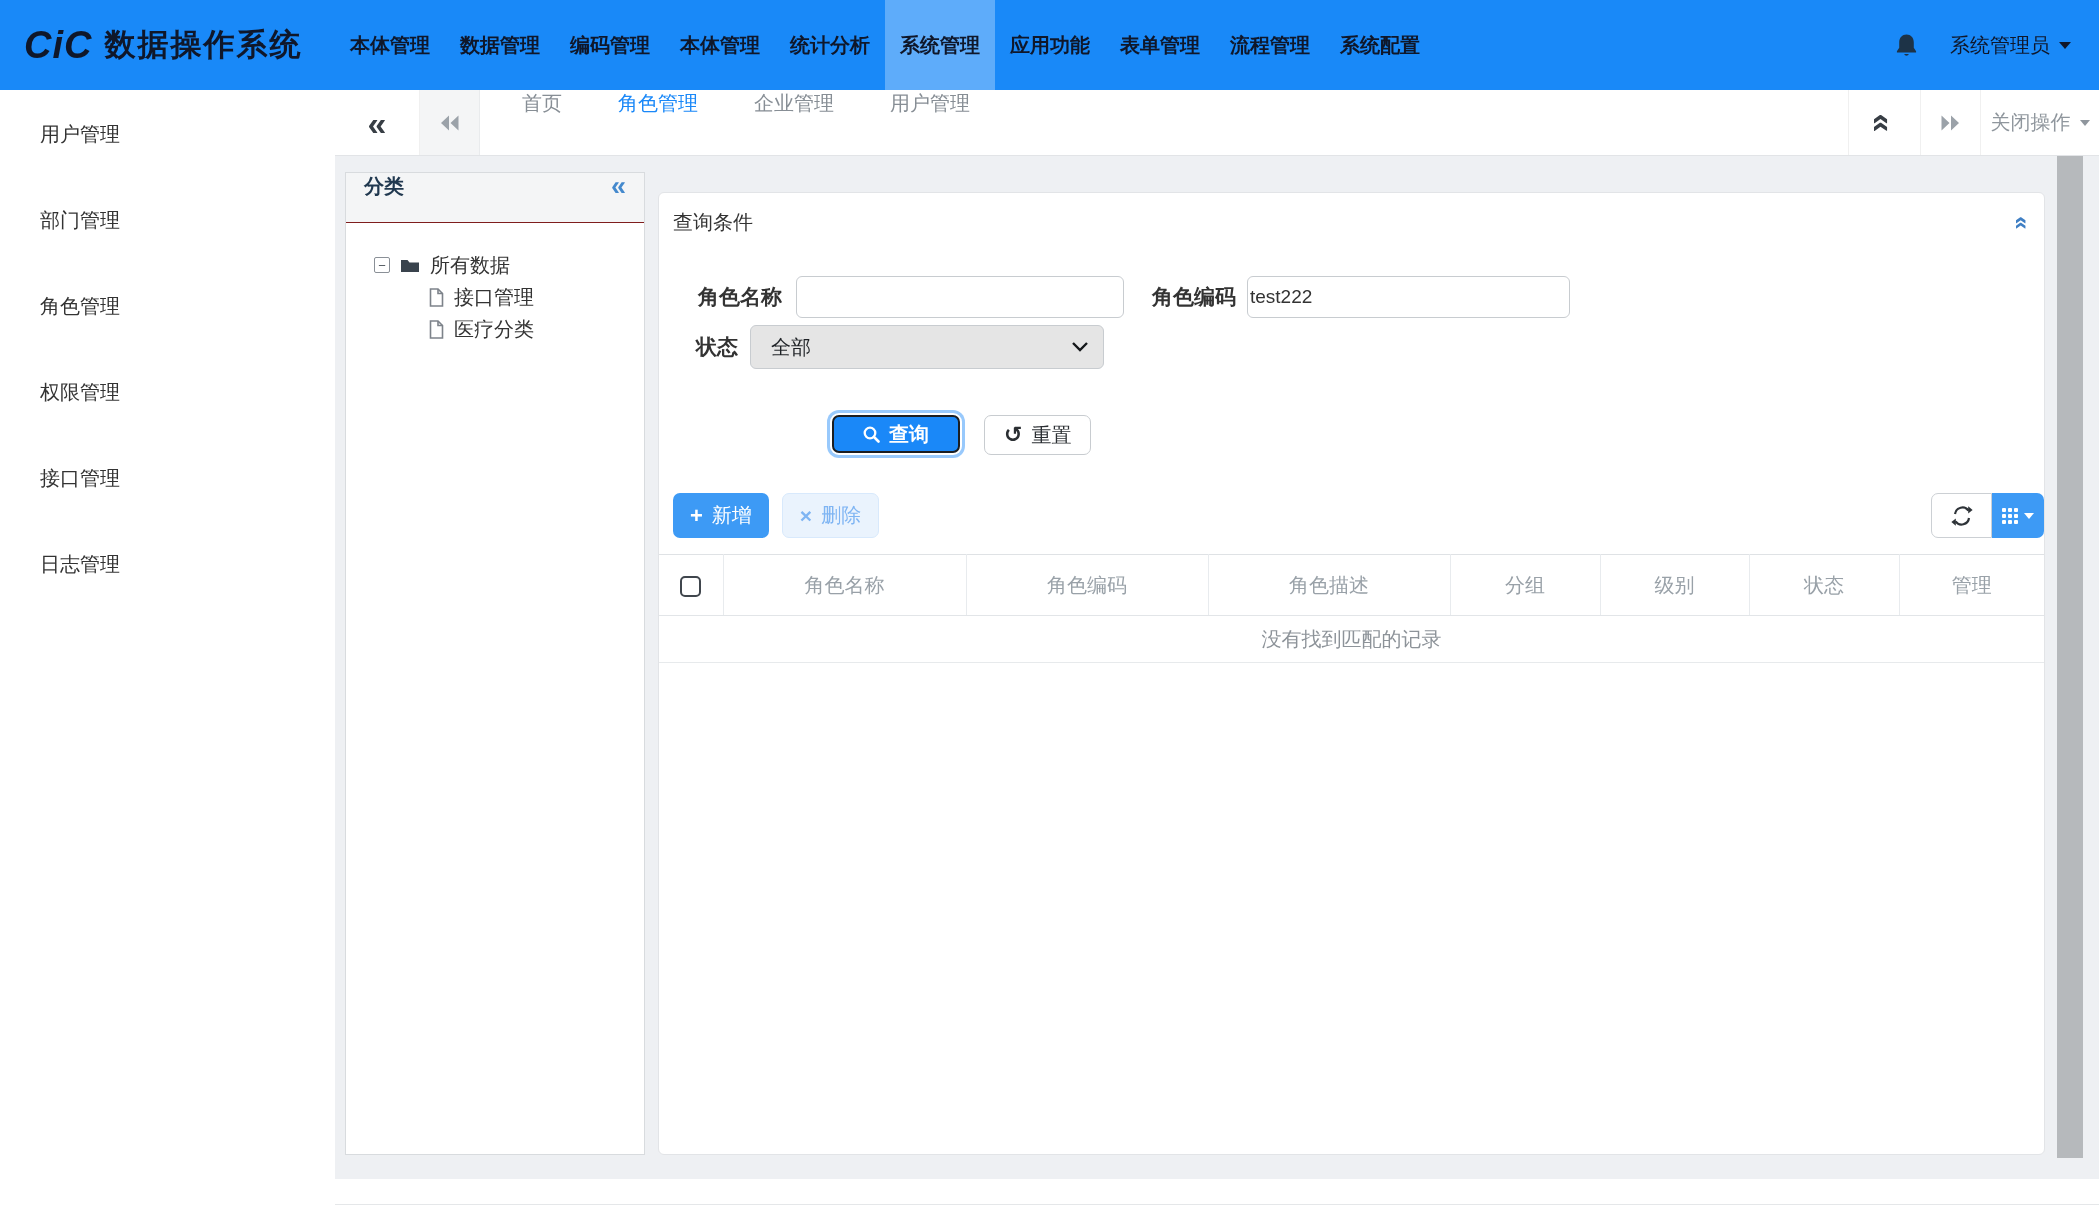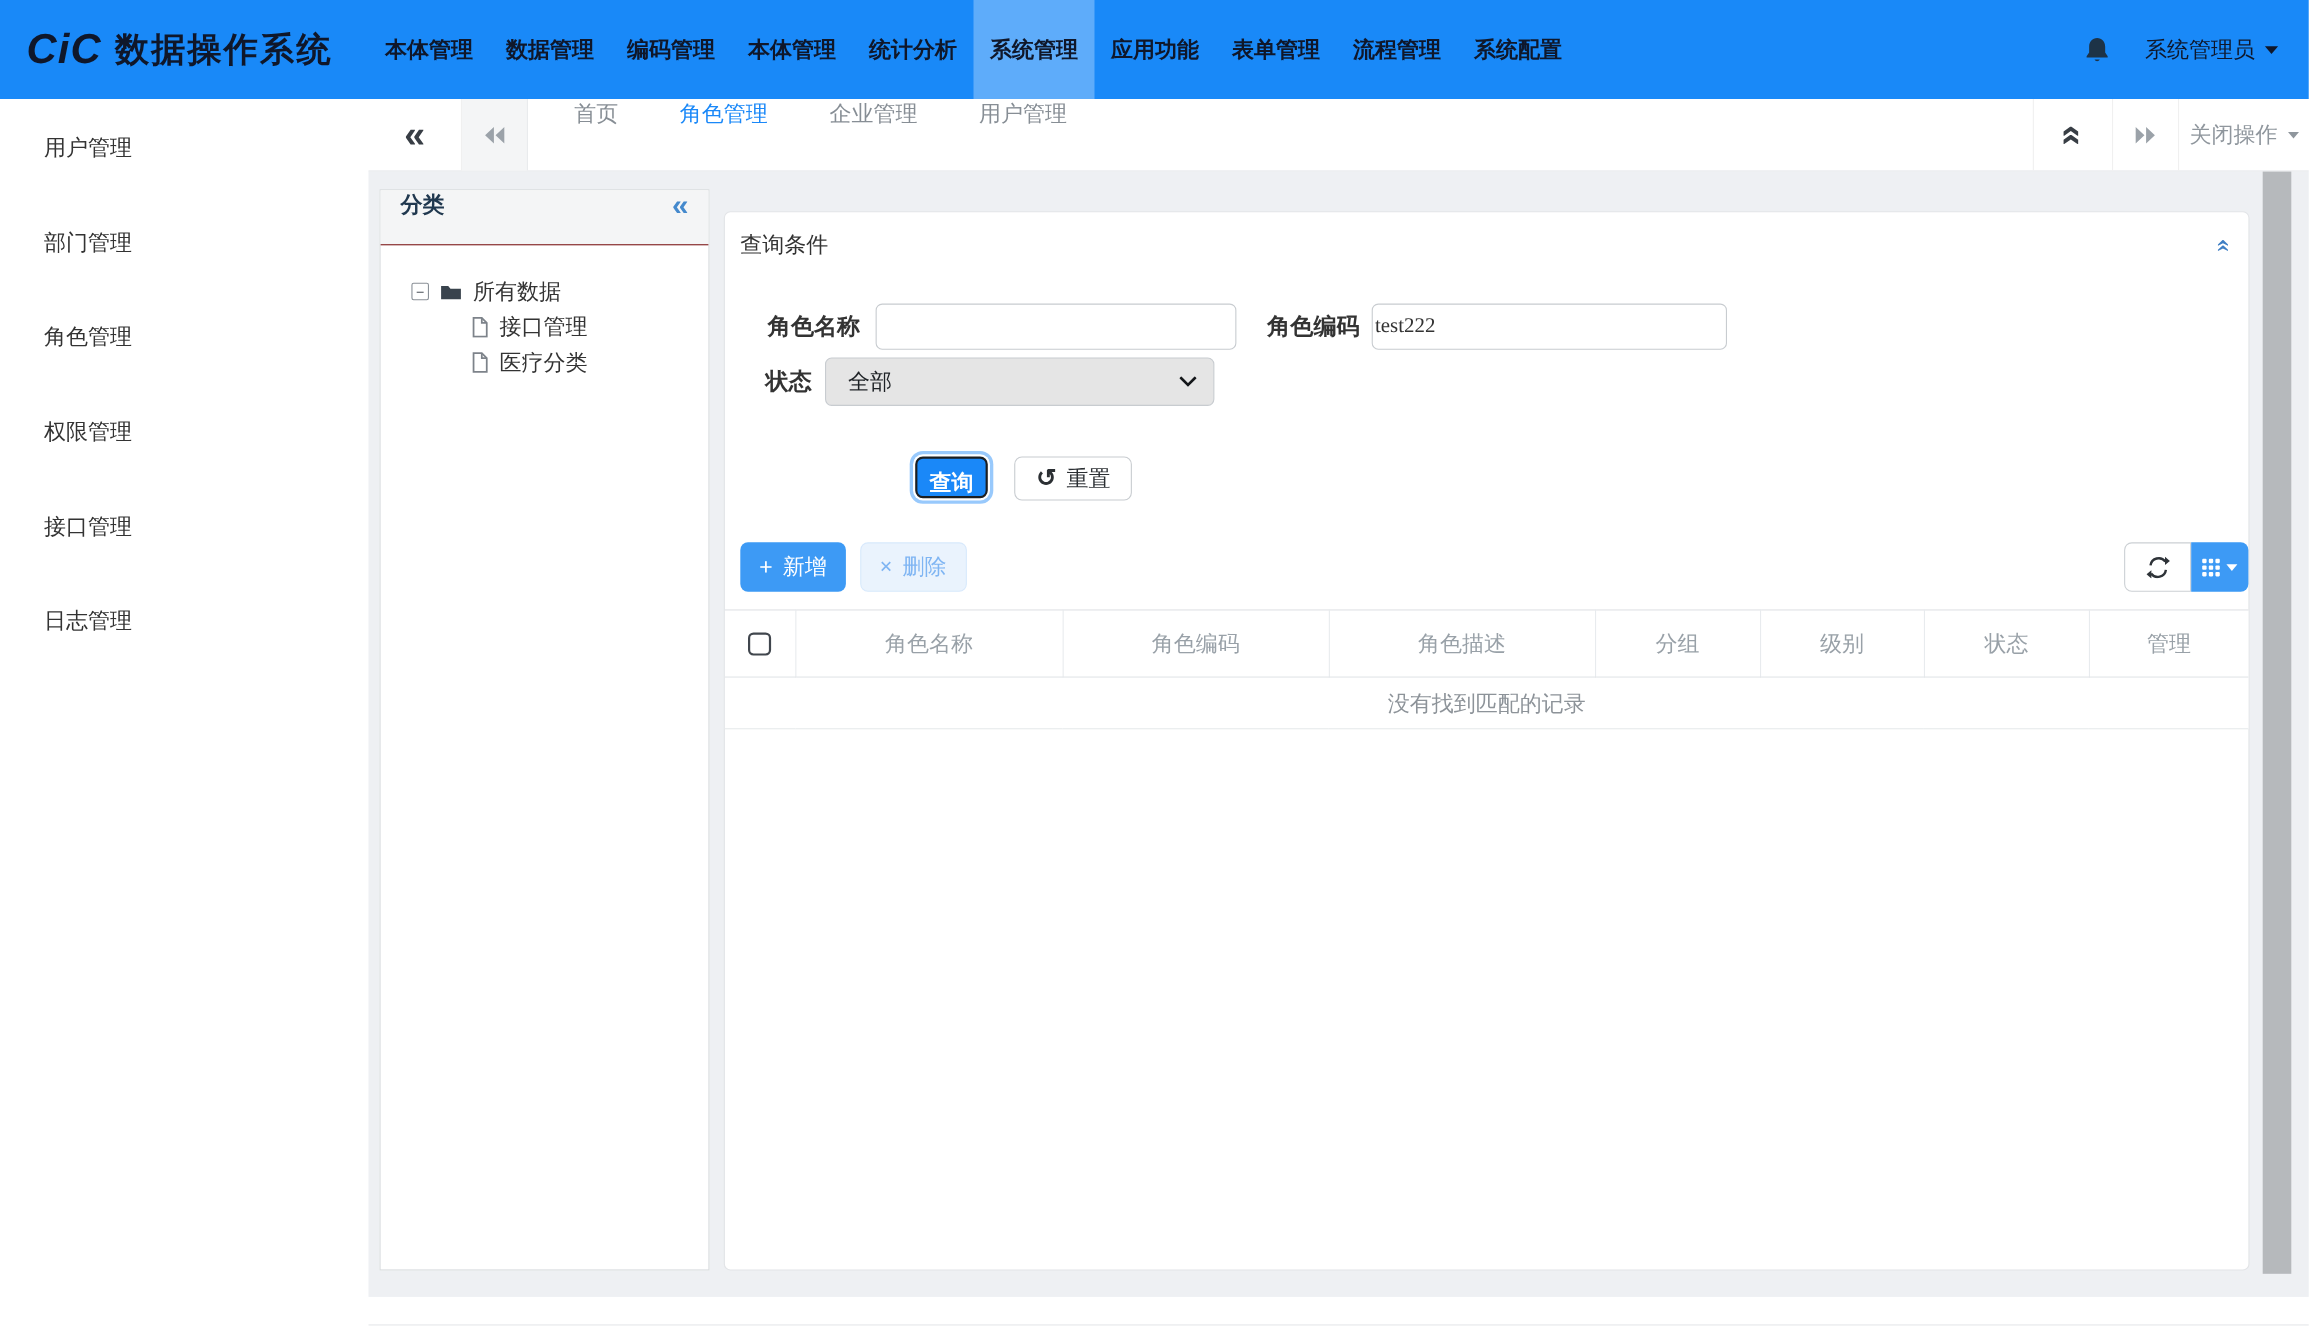--- a/index.html
+++ b/index.html
@@ -48,39 +48,39 @@
   
   .cat-panel { position:absolute; left:10px; top:16px; width:300px; height:983px; background:#fff; border:1px solid #d8dbde; }
   .cat-header { height:50px; background:#f4f5f6; border-bottom:1px solid #7f1d1d; display:flex; align-items:flex-start; justify-content:space-between; padding:0 18px; }
   .cat-title { font-size:20px; font-weight:bold; color:#20384f; }
   .tree { padding:26px 0 0 28px; }
   .tree-node { display:flex; align-items:center; gap:10px; height:32px; font-size:20px; color:#333; cursor:pointer; white-space:nowrap; }
   .tree-node.child { margin-left:55px; }
   .minus-box { width:16px; height:16px; border:1px solid #8a9097; border-radius:2px; display:flex; align-items:center; justify-content:center; font-size:13px; color:#4e555c; line-height:1; cursor:pointer; flex:none; }
 
   
-  .main-panel { position:absolute; left:323px; top:36px; width:1387px; height:963px; background:#fff; border:1px solid #e2e4e7; border-radius:6px;font-family:Liberation Serif, serif; }
+  .main-panel { position:absolute; left:323px; top:36px; width:1387px; height:963px; background:#fff; border:1px solid #e2e4e7; border-radius:6px; }
   .query-head { display:flex; justify-content:space-between; align-items:center; margin:16px 16px 0 14px; }
   .q-title { font-size:20px; color:#333; }
   .form-row { display:flex; align-items:center; margin-left:14px; }
   .r1 { margin-top:40px; }
   .r2 { margin-top:7px; }
   .f-label { font-size:21px; font-weight:bold; color:#333; text-align:right; flex:none; }
   .w109 { width:109px; margin-right:14px; }
   .w112 { width:112px; margin-right:11px; }
   .w65  { width:65px;  margin-right:12px; }
   .f-input { height:42px; border:1px solid #c8ccd0; border-radius:6px; font-size:19px; padding:0 2px; color:#333; outline:none; font-family:inherit; }
   .w328 { width:328px; }
   .w323 { width:323px; }
   .f-select { width:354px; height:44px; border:1px solid #c8ccd0; border-radius:6px; background:#e5e5e5; display:flex; align-items:center; justify-content:space-between; padding:0 15px 0 20px; font-size:20px; color:#1e2226; cursor:pointer; }
 
   .btn { display:inline-flex; align-items:center; justify-content:center; gap:9px; font-size:20px; border-radius:7px; cursor:pointer; font-family:inherit; white-space:nowrap; }
   .btn-row { margin-top:46px; margin-left:173px; display:flex; gap:24px; }
-  .btn.search { background:#1a88f8; color:#fff; border:2px solid #1b1e22; height:38px; padding:0 11px; font-weight:bold;
-                box-shadow:0 0 0 2px #fff, 0 0 0 5px rgba(26,136,248,.45);flex-direction:column; }
+  .btn.search { background:#1a88f8; color:#fff; border:2px solid #1b1e22; height:38px; padding:0 29px; font-weight:bold;
+                box-shadow:0 0 0 2px #fff, 0 0 0 5px rgba(26,136,248,.45); }
   .btn.reset { background:#fff; color:#2b2f33; border:1px solid #c8ccd0; height:40px; padding:0 19px; }
   .reset-ic { font-size:22px; font-weight:bold; line-height:1; }
 
   .toolbar { margin-top:38px; display:flex; align-items:center; padding-left:14px; }
   .btn.add { background:#3d9af5; color:#fff; border:none; height:45px; padding:0 17px; }
   .plus-ic { font-size:22px; font-weight:bold; line-height:1; }
   .btn.del { margin-left:13px; background:#eaf3fd; color:#7fb5f3; border:1px solid #d8e9fc; height:45px; padding:0 17px; }
   .x-ic { font-size:21px; font-weight:bold; line-height:1; }
   .tb-group { margin-left:auto; display:flex; }
   .btn.refresh { width:61px; height:45px; background:#fff; border:1px solid #ccd0d4; border-radius:7px 0 0 7px; }

